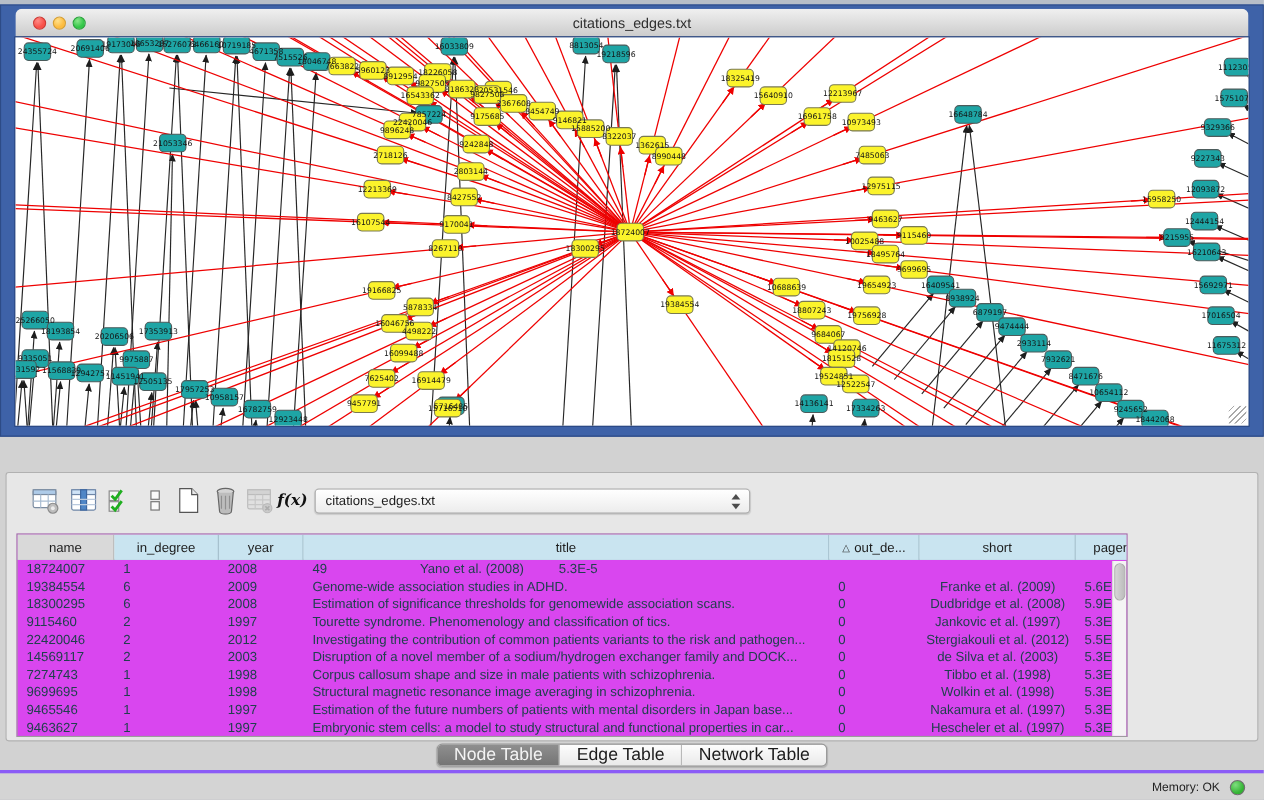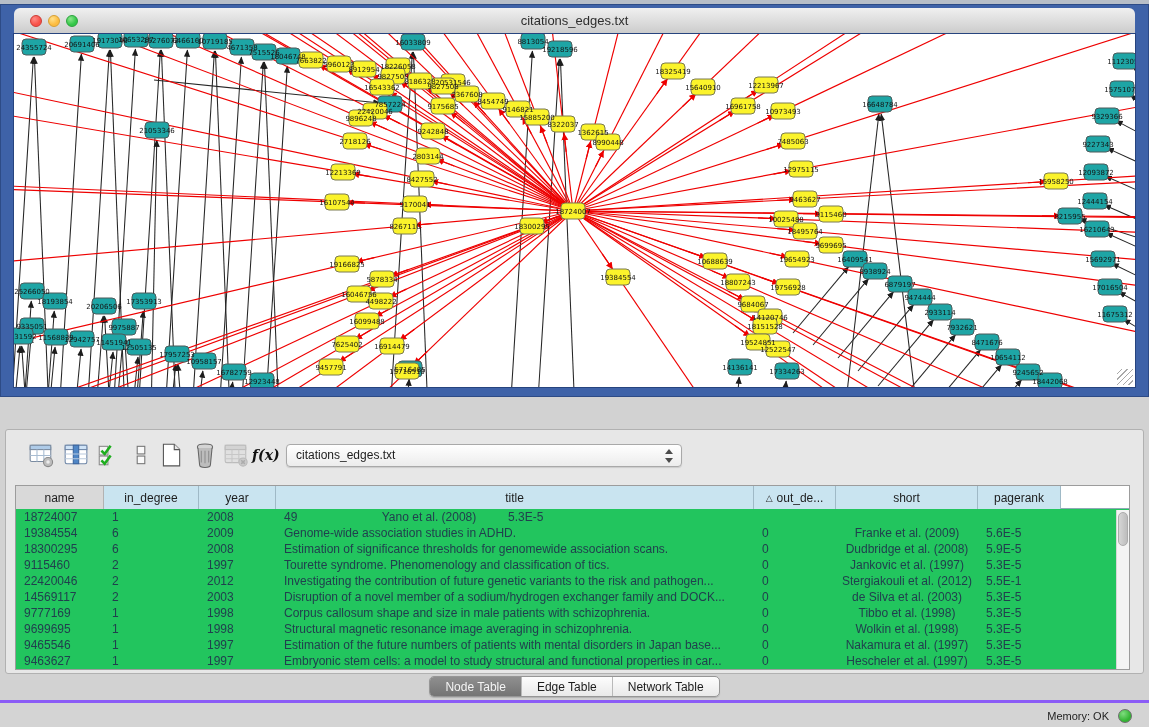--- a/index.html
+++ b/index.html
@@ -39,37 +39,37 @@
   .ticon svg{width:26px;height:26px;}
   .fx{font-family:"DejaVu Serif",serif;font-style:italic;font-weight:700;font-size:14px;color:#111;line-height:26px;text-align:center;}
   .combo{position:absolute;left:280px;top:14px;width:396px;height:23px;border:1px solid #a9a9a9;border-radius:4px;
     background:linear-gradient(#ffffff,#ececec);font-size:12px;color:#1d1d1d;line-height:21px;padding-left:9px;
     box-shadow:0 1px 1px rgba(0,0,0,.12);}
   .combo .step{position:absolute;right:8px;top:4px;width:9px;height:14px;}
   .combo .up{position:absolute;top:0;left:1px;width:0;height:0;border-left:4px solid transparent;border-right:4px solid transparent;border-bottom:5px solid #4c4c4c;}
   .combo .dn{position:absolute;bottom:0;left:1px;width:0;height:0;border-left:4px solid transparent;border-right:4px solid transparent;border-top:5px solid #4c4c4c;}
 
   
-  .tbl{position:absolute;left:9px;top:55px;width:1115px;height:185px;background:#22c55e;border:1px solid #9c9c9c;overflow:hidden;}
+  .tbl{position:absolute;left:9px;top:55px;width:1010px;height:185px;background:#d946ef;border:1px solid #9c9c9c;overflow:hidden;}
   .thead{display:flex;height:23px;border-bottom:1px solid #8fa9b5;background:#fff;}
   .th{height:23px;background:#c9e4f0;border-right:1px solid #9fb9c6;font-size:12px;color:#1d1d1d;
       display:flex;align-items:center;justify-content:center;flex:0 0 auto;}
   .th.gray{background:#d9d9d9;border-right:1px solid #b2b2b2;}
   .th .sort{font-size:9px;margin-right:4px;color:#2e2e2e;}
   .tr{display:flex;height:16px;line-height:16px;}
   .td{flex:0 0 auto;font-size:12px;color:#21404e;white-space:nowrap;overflow:hidden;padding-left:8px;}
   .td.center{text-align:center;padding-left:0;}
   .vsb{position:absolute;right:0;top:24px;bottom:0;width:13px;background:#f4f4f4;border-left:1px solid #d7d7d7;}
   .vsb .thumb{position:absolute;left:1px;top:2px;width:10px;height:34px;border-radius:6px;background:linear-gradient(90deg,#d6d6d6,#bdbdbd);border:1px solid #ababab;}
 
   
   .tabsrow{position:absolute;left:0;top:674px;width:1149px;height:26px;display:flex;justify-content:center;}
   .seg{display:inline-flex;height:21px;margin-top:2px;border:1px solid #969696;border-radius:5px;overflow:hidden;
        background:linear-gradient(#fdfdfd,#e9e9e9);box-shadow:0 1px 1px rgba(0,0,0,.15);}
-  .seg .tab{padding:0 15px;font-size:12px;line-height:20px;color:#1c1c1c;border-left:1px solid #b9b9b9;}
+  .seg .tab{padding:0 15px;font-size:16px;line-height:20px;color:#1c1c1c;border-left:1px solid #b9b9b9;}
   .seg .tab:first-child{border-left:none;}
   .seg .tab.active{background:linear-gradient(#8f8f8f,#747474);color:#f4f4f4;border-left:none;}
 
   
   .status{position:absolute;left:0;top:700px;width:1149px;height:27px;background:#d4d4d4;border-top:3px solid #8b5cf6;}
   .status .mem{position:absolute;right:40px;top:7px;font-size:11px;color:#1f1f1f;}
   .status .dot{position:absolute;right:17px;top:6px;width:14px;height:14px;border-radius:50%;
     background:radial-gradient(circle at 35% 30%,#7fdd7f,#33b433 65%);border:1px solid #6d6d6d;}
 </style>
 </head>
@@ -654,36 +654,36 @@
             <div class="td" style="width: 77px;">1997</div>
             <div class="td" style="width: 478px;">Tourette syndrome. Phenomenology and classification of tics.</div>
             <div class="td" style="width: 82px;">0</div>
             <div class="td center" style="width: 142px;">Jankovic et al. (1997)</div>
             <div class="td" style="width: 83px;">5.3E-5</div>
           </div>
           <div class="tr">
             <div class="td" style="width: 88px;">22420046</div>
             <div class="td" style="width: 95px;">2</div>
             <div class="td" style="width: 77px;">2012</div>
-            <div class="td" style="width: 478px;">Investigating the contribution of future genetic variants to the risk and pathogen...</div>
+            <div class="td" style="width: 478px;">Investigating the contribution of common patients variants to the risk and pathogen...</div>
             <div class="td" style="width: 82px;">0</div>
             <div class="td center" style="width: 142px;">Stergiakouli et al. (2012)</div>
             <div class="td" style="width: 83px;">5.5E-1</div>
           </div>
           <div class="tr">
             <div class="td" style="width: 88px;">14569117</div>
             <div class="td" style="width: 95px;">2</div>
             <div class="td" style="width: 77px;">2003</div>
             <div class="td" style="width: 478px;">Disruption of a novel member of a sodium/hydrogen exchanger family and DOCK...</div>
             <div class="td" style="width: 82px;">0</div>
             <div class="td center" style="width: 142px;">de Silva et al. (2003)</div>
             <div class="td" style="width: 83px;">5.3E-5</div>
           </div>
           <div class="tr">
-            <div class="td" style="width: 88px;">9777169</div>
+            <div class="td" style="width: 88px;">7274743</div>
             <div class="td" style="width: 95px;">1</div>
             <div class="td" style="width: 77px;">1998</div>
             <div class="td" style="width: 478px;">Corpus callosum shape and size in male patients with schizophrenia.</div>
             <div class="td" style="width: 82px;">0</div>
             <div class="td center" style="width: 142px;">Tibbo et al. (1998)</div>
             <div class="td" style="width: 83px;">5.3E-5</div>
           </div>
           <div class="tr">
             <div class="td" style="width: 88px;">9699695</div>
             <div class="td" style="width: 95px;">1</div>

